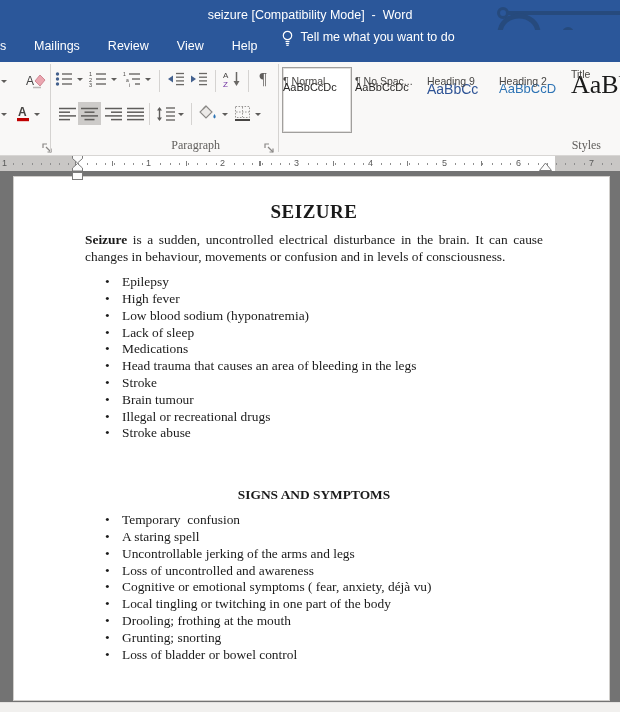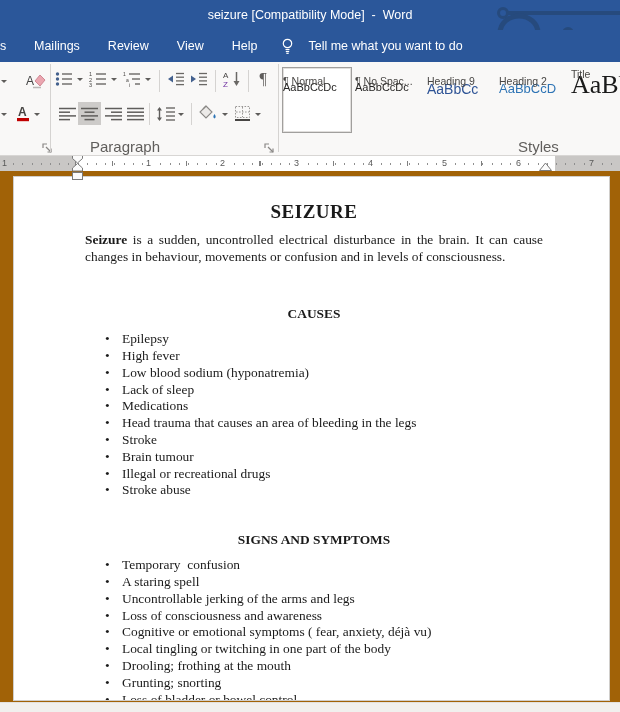--- a/index.html
+++ b/index.html
@@ -8,31 +8,31 @@
   
   .titlebar{position:absolute;top:0;left:0;width:620px;height:30px;background:#2b579a;z-index:5;}
   .win-title{position:absolute;top:0;left:0;right:0;height:30px;line-height:30px;text-align:center;
        color:#ffffff;font-size:12.5px;white-space:pre;}
   .deco{position:absolute;top:0;right:0;}
   
   .tabbar{position:absolute;top:30px;left:0;width:620px;height:32px;background:#2b579a;z-index:5;
        display:flex;align-items:center;color:#fff;font-size:12.5px;}
   .tab-frag{width:6px;overflow:hidden;height:18px;line-height:18px;margin-right:14px;}
   .rtab{padding:0 14px;height:32px;line-height:32px;cursor:default;}
-  .tellme{display:flex;align-items:center;gap:14px;padding:0 10px;height:32px;}
+  .tellme{display:flex;gap:6px;padding:0 10px;height:32px;}
   
   .ribbon{position:absolute;top:62px;left:0;width:620px;height:93px;background:#f9f8f7;
        border-bottom:1px solid #d8d6d4;z-index:4;}
   .ribbon *{position:absolute;}
   .rbtn{display:flex;align-items:center;justify-content:center;}
   .dd{width:0;height:0;border-left:3.5px solid transparent;border-right:3.5px solid transparent;
       border-top:3.5px solid #5f5d5b;}
   .vsep{width:1px;background:#d5d3d1;}
   .gdiv{width:1px;top:2px;height:88px;background:#d5d3d1;}
-  .glabel{font-size:15px;color:#605e5c;top:76px;text-align:left;}
+  .glabel{font-size:12px;color:#605e5c;top:76px;text-align:right;font-family:Liberation Serif, serif;}
   .selbtn{background:#cdcbc9;}
   .launcher{width:12px;height:12px;}
   
   .stylebox{top:5px;width:68px;height:64px;background:transparent;border:1px solid transparent;
        overflow:hidden;text-align:center;}
   .stylebox.sel{background:#ffffff;border:1px solid #a19f9d;box-shadow:0 0 0 1px #e1dfdd inset;}
   .s-sample{display:block;margin-top:13px;font-size:11px;color:#252423;white-space:nowrap;overflow:hidden;}
   .s-sample.h1{font-size:14px;font-weight:normal;color:#2f5496;}
   .s-sample.h2{font-size:13px;color:#2e74b5;}
   .s-sample.title{font-family:"Liberation Serif","DejaVu Serif",serif;font-size:26px;margin-top:2px;color:#1a1a1a;}
@@ -44,30 +44,30 @@
   .rul-white{position:absolute;top:0;left:75px;width:480px;height:15px;background:#ffffff;}
   .dots{position:absolute;top:6.5px;height:2px;
         background:repeating-linear-gradient(90deg,#8f8f8f 0 1px,transparent 1px 9.2px);}
   .halves{position:absolute;top:5px;left:75px;width:480px;height:5px;
         background:repeating-linear-gradient(90deg,#7f7f7f 0 1px,transparent 1px 36.9px);}
   .rnum{position:absolute;top:1px;font-size:9px;color:#595959;line-height:13px;padding:0 2px;}
   .rnum.onwhite{background:#ffffff;}
   .rnum.ongray{background:#c9c7c5;}
   .marker{z-index:6;position:absolute;}
   
-  .docarea{position:absolute;top:156px;left:0;width:620px;height:546px;background:#a16207;z-index:1;}
+  .docarea{position:absolute;top:156px;left:0;width:620px;height:546px;background:#737373;z-index:1;}
   .page{position:absolute;top:20px;left:13px;width:597px;height:525px;background:#ffffff;
         border:1px solid #d0cecb;box-sizing:border-box;overflow:hidden;
         font-family:"Liberation Serif","DejaVu Serif",serif;color:#1a1a1a;}
   .pagein{padding:12px 66px 0 71px;}
   .doc-title{margin:12px 0 0;text-align:center;font-size:19px;line-height:22px;font-weight:bold;letter-spacing:.5px;}
   .intro{margin:9px 0 0;font-size:13.4px;line-height:16.6px;text-align:justify;}
   .intro b{font-weight:bold;}
   .doc-h2{margin:40px 0 0;text-align:center;font-size:13.4px;line-height:17px;font-weight:bold;}
-  .doc-h2.second{margin-top:32px;}
+  .doc-h2.second{margin-top:44px;}
   ul.blist{margin:9px 0 0;padding:0 0 0 20px;list-style:none;font-size:13.4px;}
   ul.blist li{position:relative;line-height:16.8px;padding-left:17px;}
   ul.blist li::before{content:"\2022";position:absolute;left:0;top:0;}
   ul.blist li span{white-space:pre-wrap;}
   .bottomstrip{position:absolute;top:702px;left:0;width:620px;height:10px;background:#f1f0ee;
         border-top:1px solid #e3e1df;z-index:2;}
   svg{display:block;}
 </style>
 </head>
 <body>
@@ -330,47 +330,46 @@
     <span class="s-label">Heading 9</span>
   </div>
   <div class="stylebox" style="left:498px;">
     <span class="s-sample h2">AaBbCcD</span>
     <span class="s-label">Heading 2</span>
   </div>
   <div class="stylebox t5" style="left:570px;width:50px;">
     <span class="s-sample title">AaBbCcD</span>
     <span class="s-label">Title</span>
   </div>
-  <div class="glabel" style="left:518px;width:100px;">Styles</div>
+  <div class="glabel" style="left:501px;width:100px;">Styles</div>
 </div>
 
 <div class="docarea">
   <div class="page">
     <div class="pagein">
       <p class="doc-title">SEIZURE</p>
       <p class="intro"><b>Seizure</b><span> is a sudden, uncontrolled electrical disturbance in the brain. It can cause changes in behaviour, movements or confusion and in levels of consciousness.</span></p>
-      <p class="doc-h2">CAUSES</p>
       <ul class="blist">
         <li><span>Epilepsy</span></li>
         <li><span>High fever</span></li>
         <li><span>Low blood sodium (hyponatremia)</span></li>
         <li><span>Lack of sleep</span></li>
         <li><span>Medications</span></li>
         <li><span>Head trauma that causes an area of bleeding in the legs</span></li>
         <li><span>Stroke</span></li>
         <li><span>Brain tumour</span></li>
         <li><span>Illegal or recreational drugs</span></li>
         <li><span>Stroke abuse</span></li>
       </ul>
       <p class="doc-h2 second">SIGNS AND SYMPTOMS</p>
       <ul class="blist">
         <li><span>Temporary  confusion</span></li>
         <li><span>A staring spell</span></li>
         <li><span>Uncontrollable jerking of the arms and legs</span></li>
-        <li><span>Loss of consciousness and awareness</span></li>
+        <li><span>Loss of uncontrolled and awareness</span></li>
         <li><span>Cognitive or emotional symptoms ( fear, anxiety, déjà vu)</span></li>
         <li><span>Local tingling or twitching in one part of the body</span></li>
         <li><span>Drooling; frothing at the mouth</span></li>
         <li><span>Grunting; snorting</span></li>
         <li><span>Loss of bladder or bowel control</span></li>
 
       </ul>
     </div>
   </div>
 </div>

